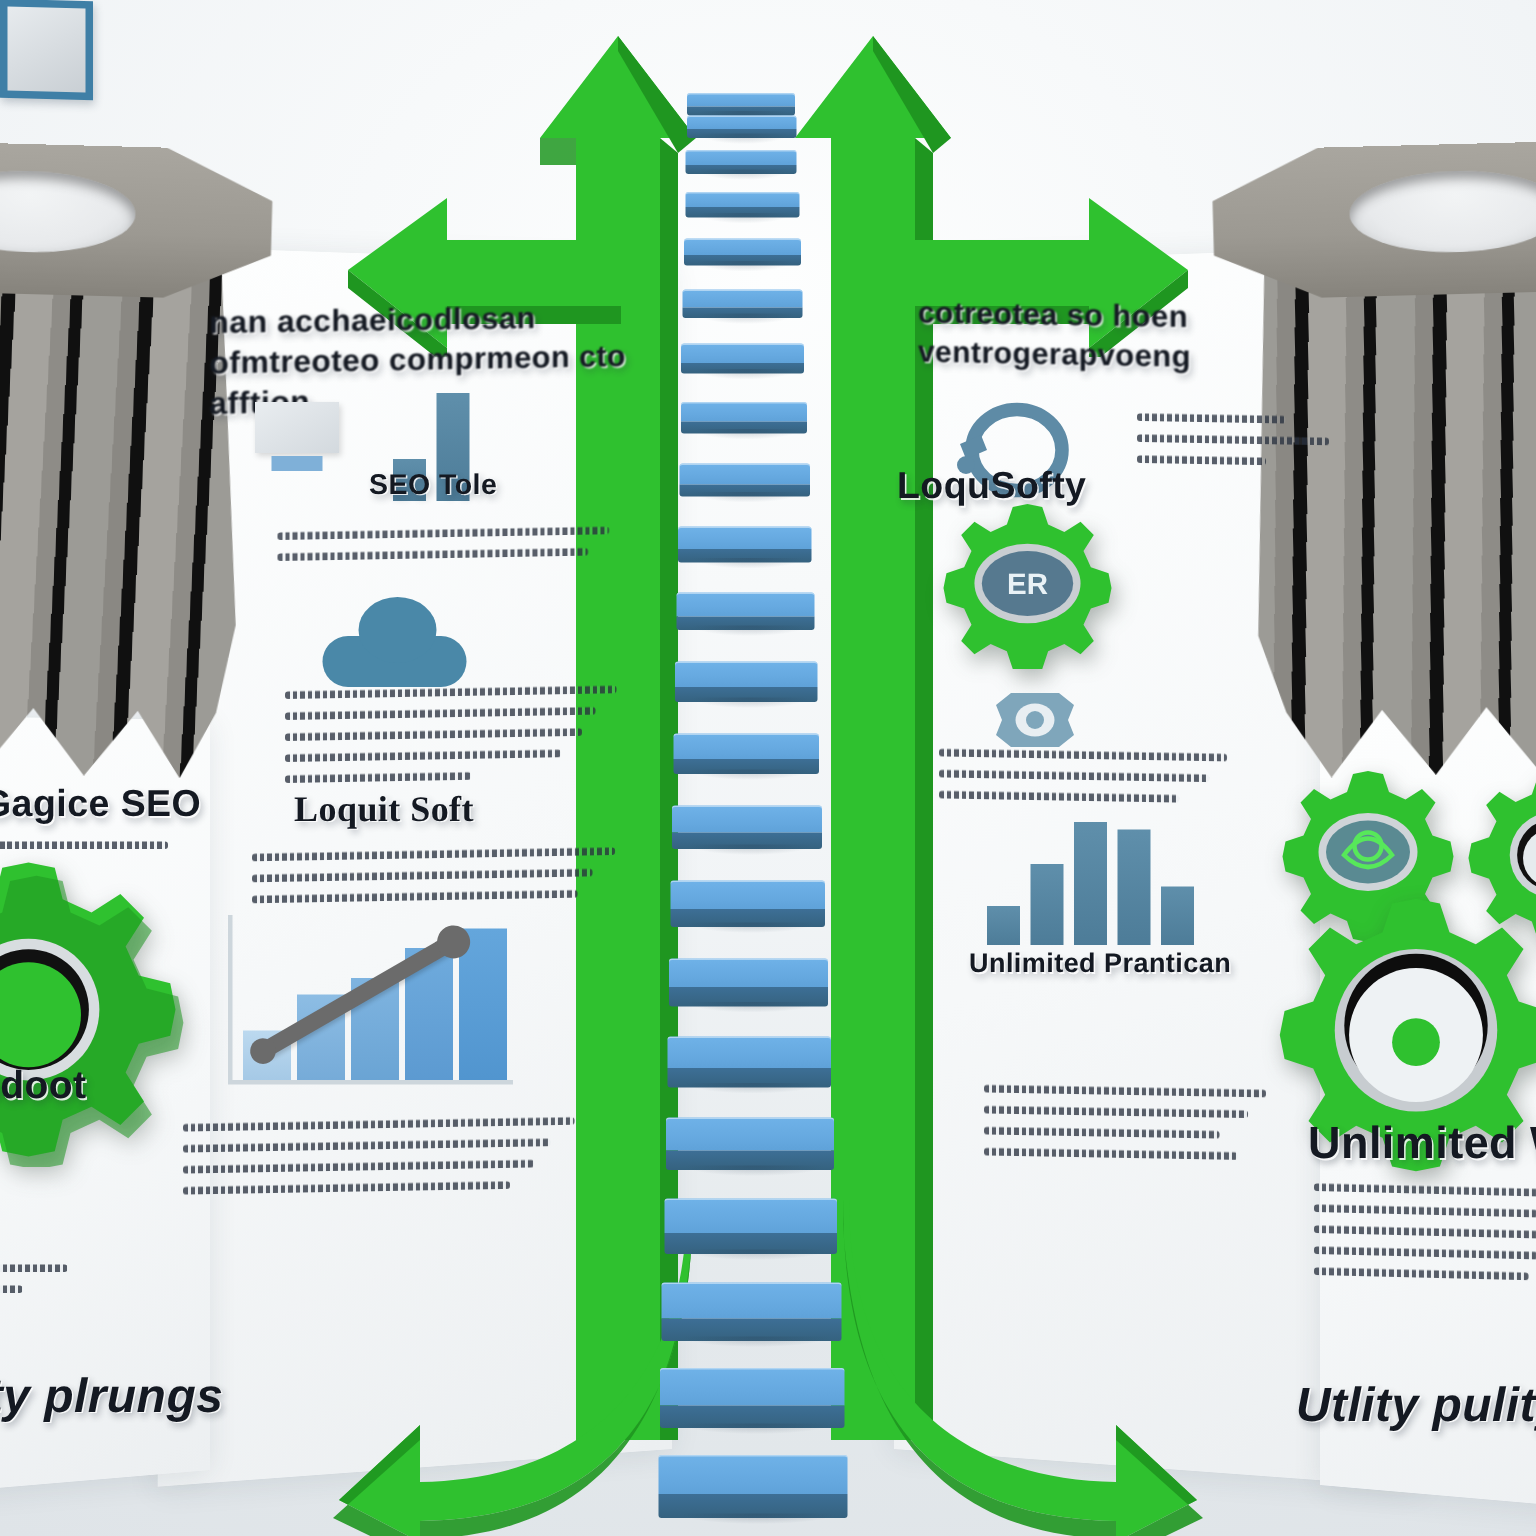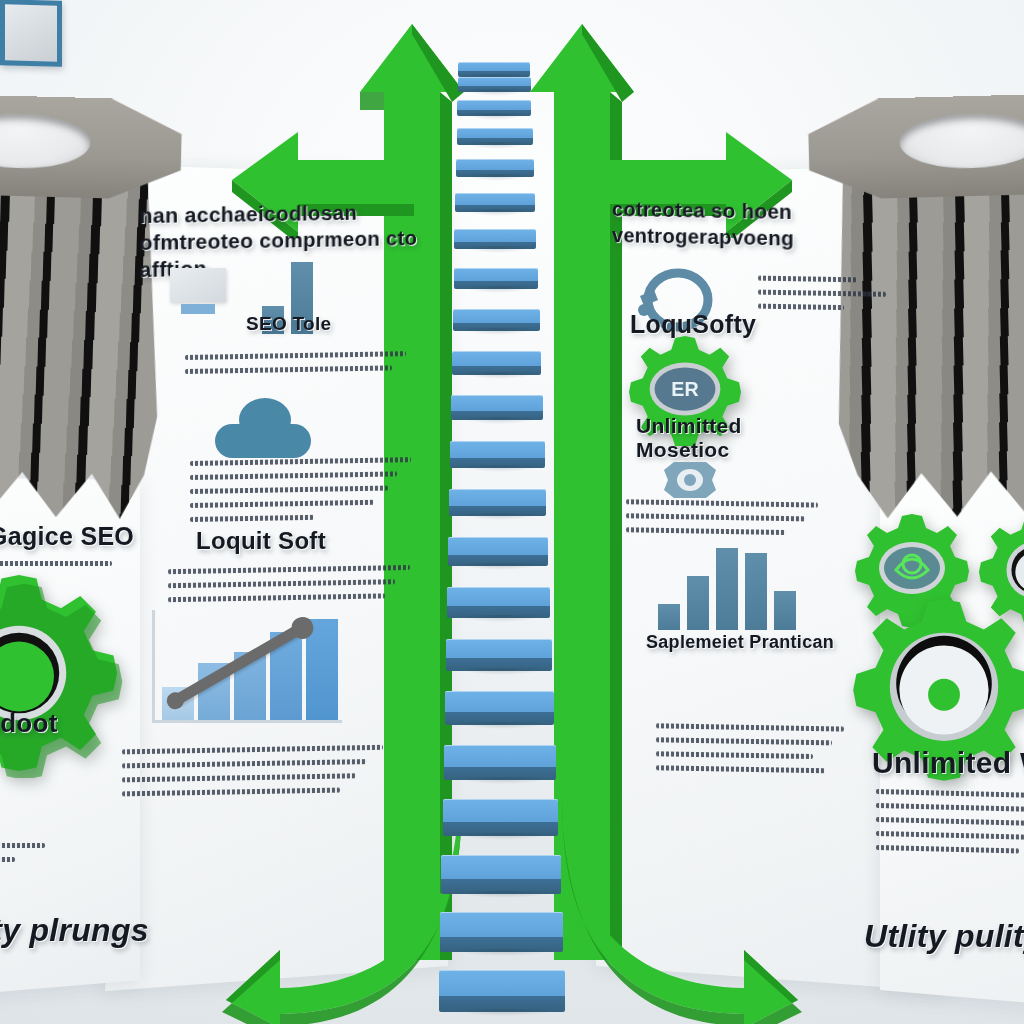--- a/index.html
+++ b/index.html
@@ -305,21 +305,21 @@
   </div>
 
   <div class="lines" style="position:absolute;left:190px;top:450px;width:230px;transform:skewY(-1deg);">
     <div class="ln s1"></div>
     <div class="ln s2"></div>
     <div class="ln s4"></div>
     <div class="ln s3"></div>
     <div class="ln s7"></div>
   </div>
 
-  <div class="hdr blurtxt" style="position:absolute;left:196px;top:527px;font-size:24px;">Loquit Soft</div>
+  <div class="hdr blurtxt" style="position:absolute;left:196px;top:527px;font-size:24px;font-family:Liberation Serif, serif;">Loquit Soft</div>
 
   <div class="lines" style="position:absolute;left:168px;top:558px;width:252px;transform:skewY(-1deg);">
     <div class="ln s1"></div>
     <div class="ln s2"></div>
     <div class="ln s4"></div>
   </div>
 
   <div class="trendchart" style="left:152px;top:610px;">
     <div class="axis" style="left:0;top:0;width:3px;height:112px;"></div>
     <div class="axis" style="left:0;top:110px;width:190px;height:3px;"></div>
@@ -373,32 +373,31 @@
       <circle cx="10" cy="44" r="6" fill="#5e8ba6"></circle>
     </svg>
   </div>
 
   <div class="lines" style="position:absolute;left:758px;top:268px;width:160px;transform:skewY(1deg);">
     <div class="ln s5"></div>
     <div class="ln s3"></div>
     <div class="ln s7"></div>
   </div>
 
-  <div class="hdr blurtxt" style="position:absolute;left:630px;top:310px;font-size:25px;">LoquSofty</div>
+  <div class="hdr blurtxt" style="position:absolute;left:598px;top:310px;font-size:25px;">LoquSofty</div>
 
   <div class="gear" style="left:626px;top:334px;">
     <svg width="118" height="112" viewBox="0 0 120 114">
       <path d="M60 2 l10 2 4 12 11 5 11-7 9 9-7 11 5 11 12 4 2 10-2 10-12 4-5 11 7 11-9 9-11-7-11 5-4 12-10 2-10-2-4-12-11-5-11 7-9-9 7-11-5-11-12-4-2-10 2-10 12-4 5-11-7-11 9-9 11 7 11-5 4-12z" fill="#2fc12f"></path>
       <ellipse cx="60" cy="56" rx="36" ry="27" fill="#c9ced2"></ellipse>
       <ellipse cx="60" cy="56" rx="31" ry="22" fill="#56798f"></ellipse>
       <text x="60" y="63" font-family="Liberation Sans, sans-serif" font-size="20" font-weight="bold" fill="#e9f2f6" text-anchor="middle">ER</text>
     </svg>
   </div>
 
-  <div class="hdr blurtxt" style="position:absolute;left:636px;top:414px;font-size:21px;line-height:24px;white-space:normal;width:150px;">Unlimitted Mosetioc</div>
 
   <div class="icon" style="left:662px;top:456px;">
     <svg width="56" height="48" viewBox="0 0 56 48">
       <path d="M12 6 h32 l10 8 -4 10 4 10 -10 8 h-32 l-10 -8 4 -10 -4 -10z" fill="#7fa6bb"></path>
       <ellipse cx="28" cy="24" rx="13" ry="11" fill="#e8eef2"></ellipse>
       <ellipse cx="28" cy="24" rx="6" ry="6" fill="#7fa6bb"></ellipse>
     </svg>
   </div>
 
   <div class="lines" style="position:absolute;left:626px;top:492px;width:200px;transform:skewY(1deg);">
@@ -407,21 +406,21 @@
     <div class="ln s3"></div>
   </div>
 
   <div class="bars" style="left:658px;top:548px;height:82px;gap:7px;">
     <i style="height:26px;"></i>
     <i style="height:54px;"></i>
     <i style="height:82px;"></i>
     <i style="height:77px;"></i>
     <i style="height:39px;"></i>
   </div>
-  <div class="hdr blurtxt" style="position:absolute;left:646px;top:632px;font-size:18px;">Saplemeiet Prantican</div>
+  <div class="hdr blurtxt" style="position:absolute;left:646px;top:632px;font-size:18px;">Unlimited Prantican</div>
 
   <div class="doc" style="left:692px;top:656px;transform:skewY(1.5deg);">
     <div class="inner"></div>
   </div>
 
   <div class="lines" style="position:absolute;left:656px;top:716px;width:196px;transform:skewY(1deg);">
     <div class="ln s1"></div>
     <div class="ln s2"></div>
     <div class="ln s3"></div>
     <div class="ln s4"></div>

